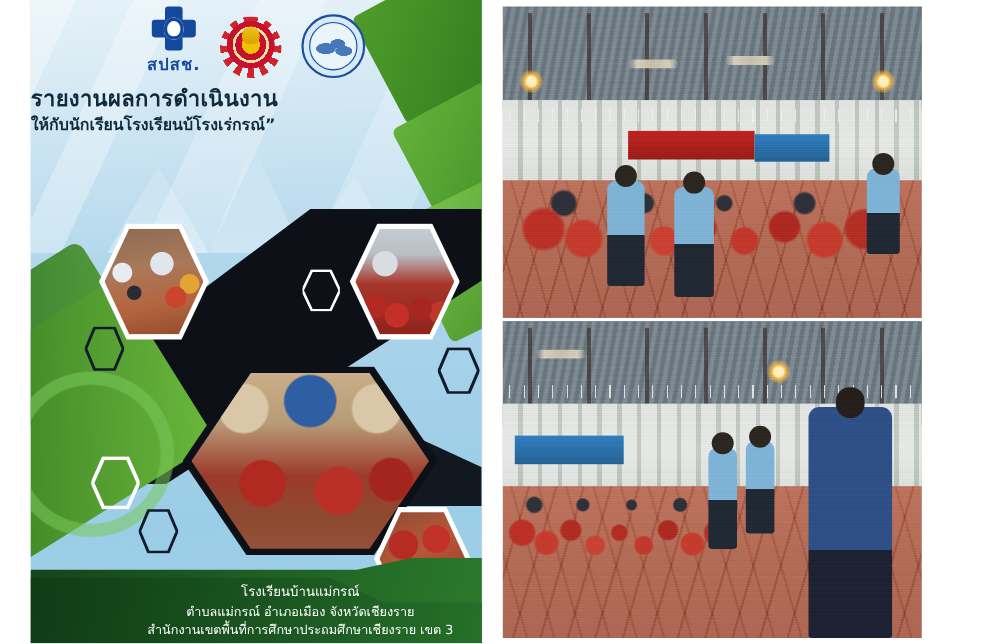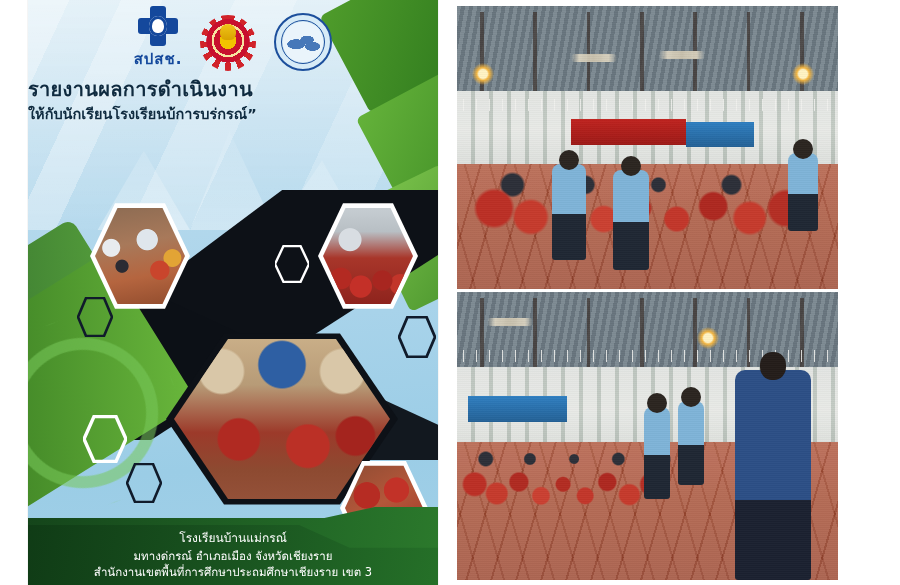--- a/index.html
+++ b/index.html
@@ -256,20 +256,21 @@
   .hex-line {
     position:absolute;
   }
   .hex-line svg { display:block; }
 
   
   .band-text {
     position: absolute; left: 0; bottom: 4px; width: 410px;
     text-align: center; color: #ffffff;
     line-height: 1.45;
+    padding-left: 40px;
   }
   .bt1 { font-size: 12px; }
   .bt2 { font-size: 11.5px; }
   .bt3 { font-size: 11.5px; }
 
   
   .photo-card {
     position: absolute;
     overflow: hidden;
     background: #cfd6db;
@@ -413,21 +414,21 @@
       <div class="logo">
         <div class="logo-seal2"></div>
       </div>
       <div class="logo">
         <div class="logo-seal3"></div>
       </div>
     </div>
 
     <div class="title-block">
       <div class="t-main">รายงานผลการดำเนินงาน</div>
-      <div class="t-sub2">ให้กับนักเรียนโรงเรียนบ้การบร่กรณ์”</div>
+      <div class="t-sub2">ให้กับนักเรียนโรงเรียนบ้โรงเร่กรณ์”</div>
     </div>
 
 
     <div class="hex-frame" style="left:62px; top:200px; width:100px; height:112px;"></div>
     <div class="hex ph-classroom" style="left:67px; top:205px; width:90px; height:102px;"></div>
 
     <div class="hex-frame" style="left:290px; top:200px; width:100px; height:112px;"></div>
     <div class="hex ph-crowd-red" style="left:295px; top:205px; width:90px; height:102px;"></div>
 
     <div class="hex" style="left:138px; top:328px; width:232px; height:182px; background:#0d1117;"></div>
@@ -459,21 +460,21 @@
     <div class="hex-line" style="left:98px; top:463px;">
       <svg width="36" height="40" viewBox="0 0 36 40">
         <polygon points="9,1 27,1 35,20 27,39 9,39 1,20" fill="none" stroke="#101b2b" stroke-width="2.6"></polygon>
       </svg>
     </div>
 
     <div class="bottom-band"></div>
     <div class="bottom-band-2"></div>
     <div class="band-text">
       <div class="bt1">โรงเรียนบ้านแม่กรณ์</div>
-      <div class="bt2">มทางด่กรณ์ อำเภอเมือง จังหวัดเชียงราย</div>
+      <div class="bt2">ตำบลแม่กรณ์ อำเภอเมือง จังหวัดเชียงราย</div>
       <div class="bt3">สำนักงานเขตพื้นที่การศึกษาประถมศึกษาเชียงราย เขต 3</div>
     </div>
   </div>
 
   <div class="photo-card" id="photo-top">
     <div class="hall">
       <div class="roof"></div>
       <div class="truss"></div>
       <div class="fan" style="left:30%; top:17%;"></div>
       <div class="fan" style="left:53%; top:16%;"></div>

